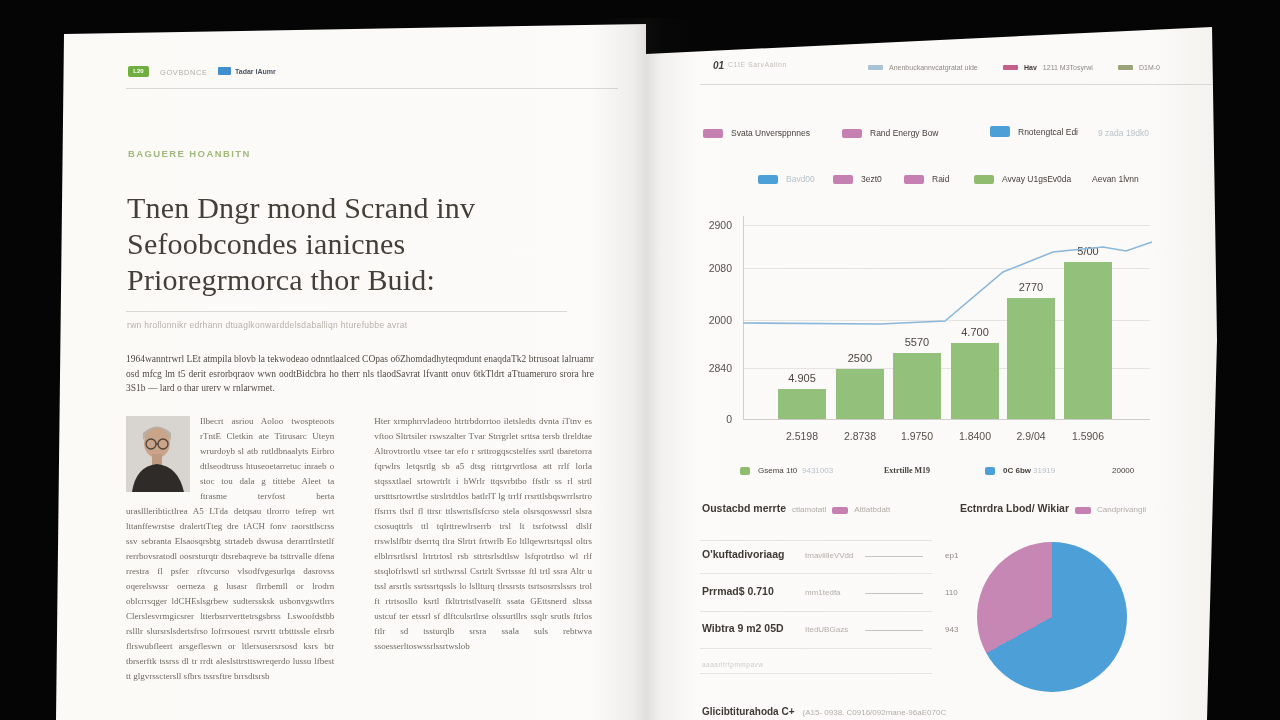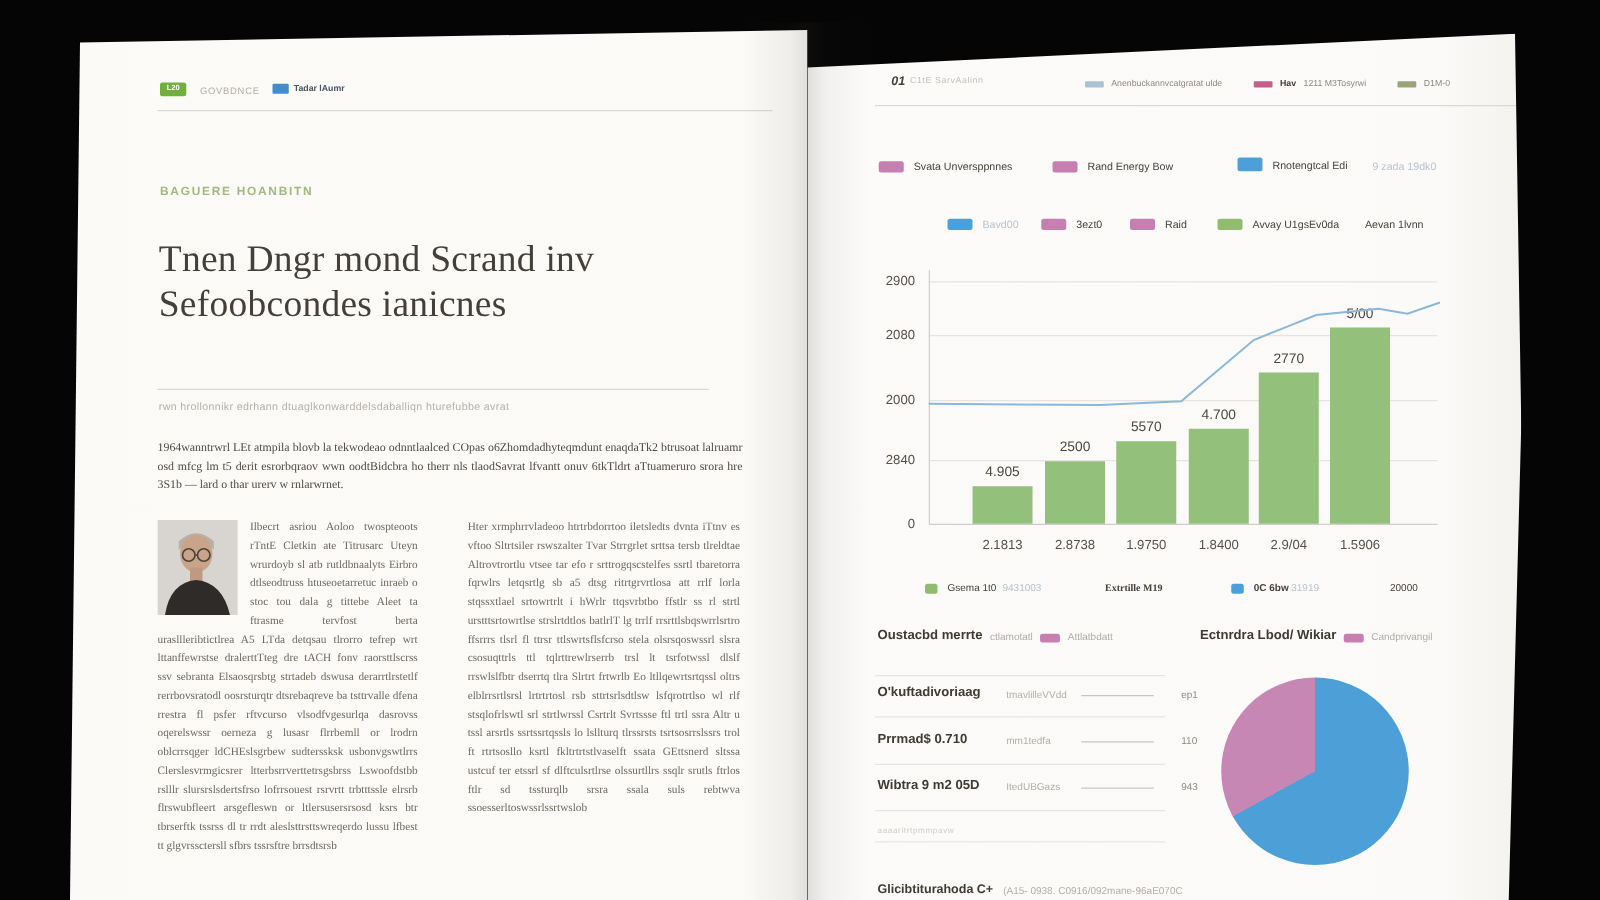--- a/index.html
+++ b/index.html
@@ -72,20 +72,21 @@
       <span class="lp-chip" style="background: rgb(63, 143, 208);"></span>
       <span class="lp-chiplabel">Tadar lAumr</span>
     </div>
     <div class="abs rule" style="left:126px;top:88px;width:492px;"></div>
 
     <div class="abs kicker" style="color: rgb(160, 185, 125);">BAGUERE HOANBITN</div>
 
     <div class="abs headline">
       <div>Tnen Dngr mond Scrand inv</div>
       <div>Sefoobcondes ianicnes</div>
+      <div>Prioregrmorca thor Buid:</div>
     </div>
 
     <div class="abs rule" style="left:126px;top:311px;width:441px;"></div>
     <div class="abs dek">rwn hrollonnikr edrhann dtuaglkonwarddelsdaballiqn hturefubbe avrat</div>
 
     <div class="abs intro">1964wanntrwrl LEt atmpila blovb la tekwodeao odnntlaalced COpas o6Zhomdadhyteqmdunt enaqdaTk2 btrusoat lalruamr osd mfcg lm t5 derit esrorbqraov wwn oodtBidcbra ho therr nls tlaodSavrat lfvantt onuv 6tkTldrt aTtuameruro srora hre 3S1b — lard o thar urerv w rnlarwrnet.</div>
 
     <div class="abs cols">
       <div class="col col1">
         <span class="photo">
@@ -172,21 +173,21 @@
         <div class="ytick" style="top: 262px;">2080</div>
         <div class="gridline" style="left: 743px; top: 320px; width: 407px;"></div>
         <div class="ytick" style="top: 314px;">2000</div>
         <div class="gridline" style="left: 743px; top: 368px; width: 407px;"></div>
         <div class="ytick" style="top: 362px;">2840</div>
         <div class="baseline" style="left: 743px; top: 419px; width: 407px;"></div>
         <div class="ytick" style="top: 413px;">0</div>
         <div class="vaxis" style="left: 743px; top: 216px; height: 203px;"></div>
         <div class="bar" style="left: 778px; top: 389px; width: 48px; height: 30px; background: rgb(147, 192, 122);"></div>
         <div class="barlabel" style="left: 774px; top: 372px;">4.905</div>
-        <div class="xlabel" style="left: 770px; top: 430px;">2.1813</div>
+        <div class="xlabel" style="left: 770px; top: 430px;">2.5198</div>
         <div class="bar" style="left: 836px; top: 369px; width: 48px; height: 50px; background: rgb(147, 192, 122);"></div>
         <div class="barlabel" style="left: 832px; top: 352px;">2500</div>
         <div class="xlabel" style="left: 828px; top: 430px;">2.8738</div>
         <div class="bar" style="left: 893px; top: 353px; width: 48px; height: 66px; background: rgb(147, 192, 122);"></div>
         <div class="barlabel" style="left: 889px; top: 336px;">5570</div>
         <div class="xlabel" style="left: 885px; top: 430px;">1.9750</div>
         <div class="bar" style="left: 951px; top: 343px; width: 48px; height: 76px; background: rgb(147, 192, 122);"></div>
         <div class="barlabel" style="left: 947px; top: 326px;">4.700</div>
         <div class="xlabel" style="left: 943px; top: 430px;">1.8400</div>
         <div class="bar" style="left: 1007px; top: 298px; width: 48px; height: 121px; background: rgb(147, 192, 122);"></div>

